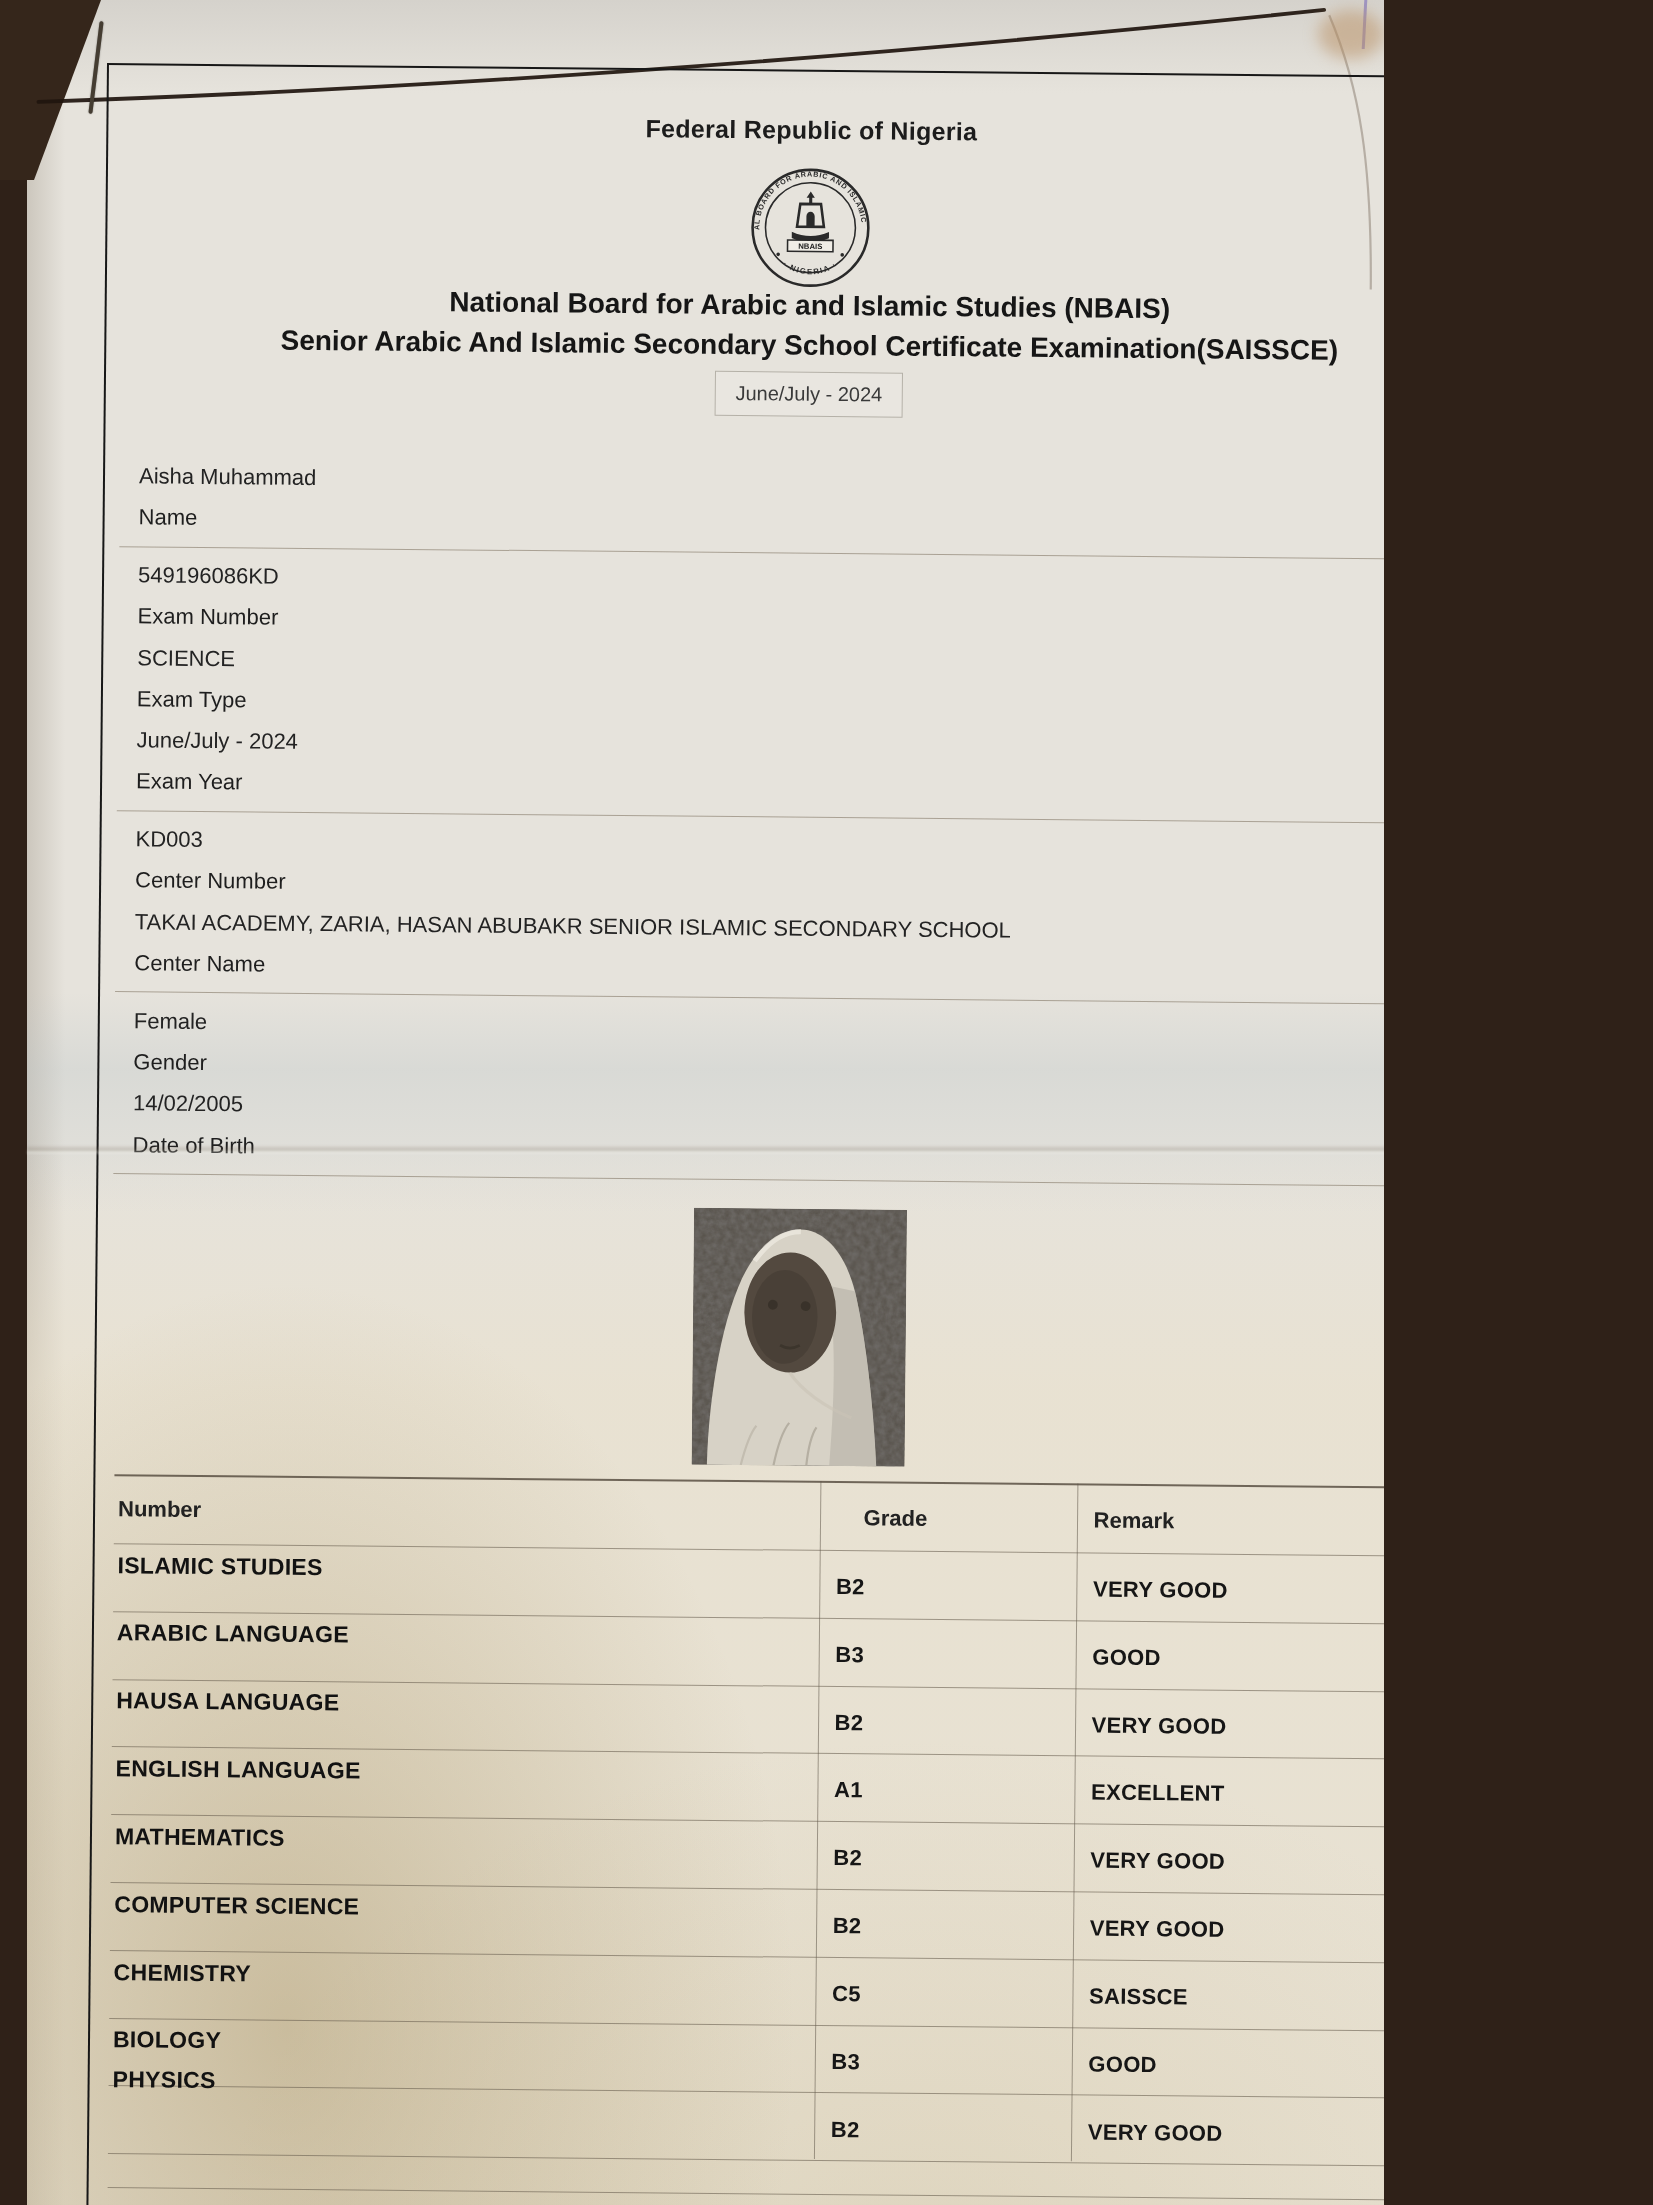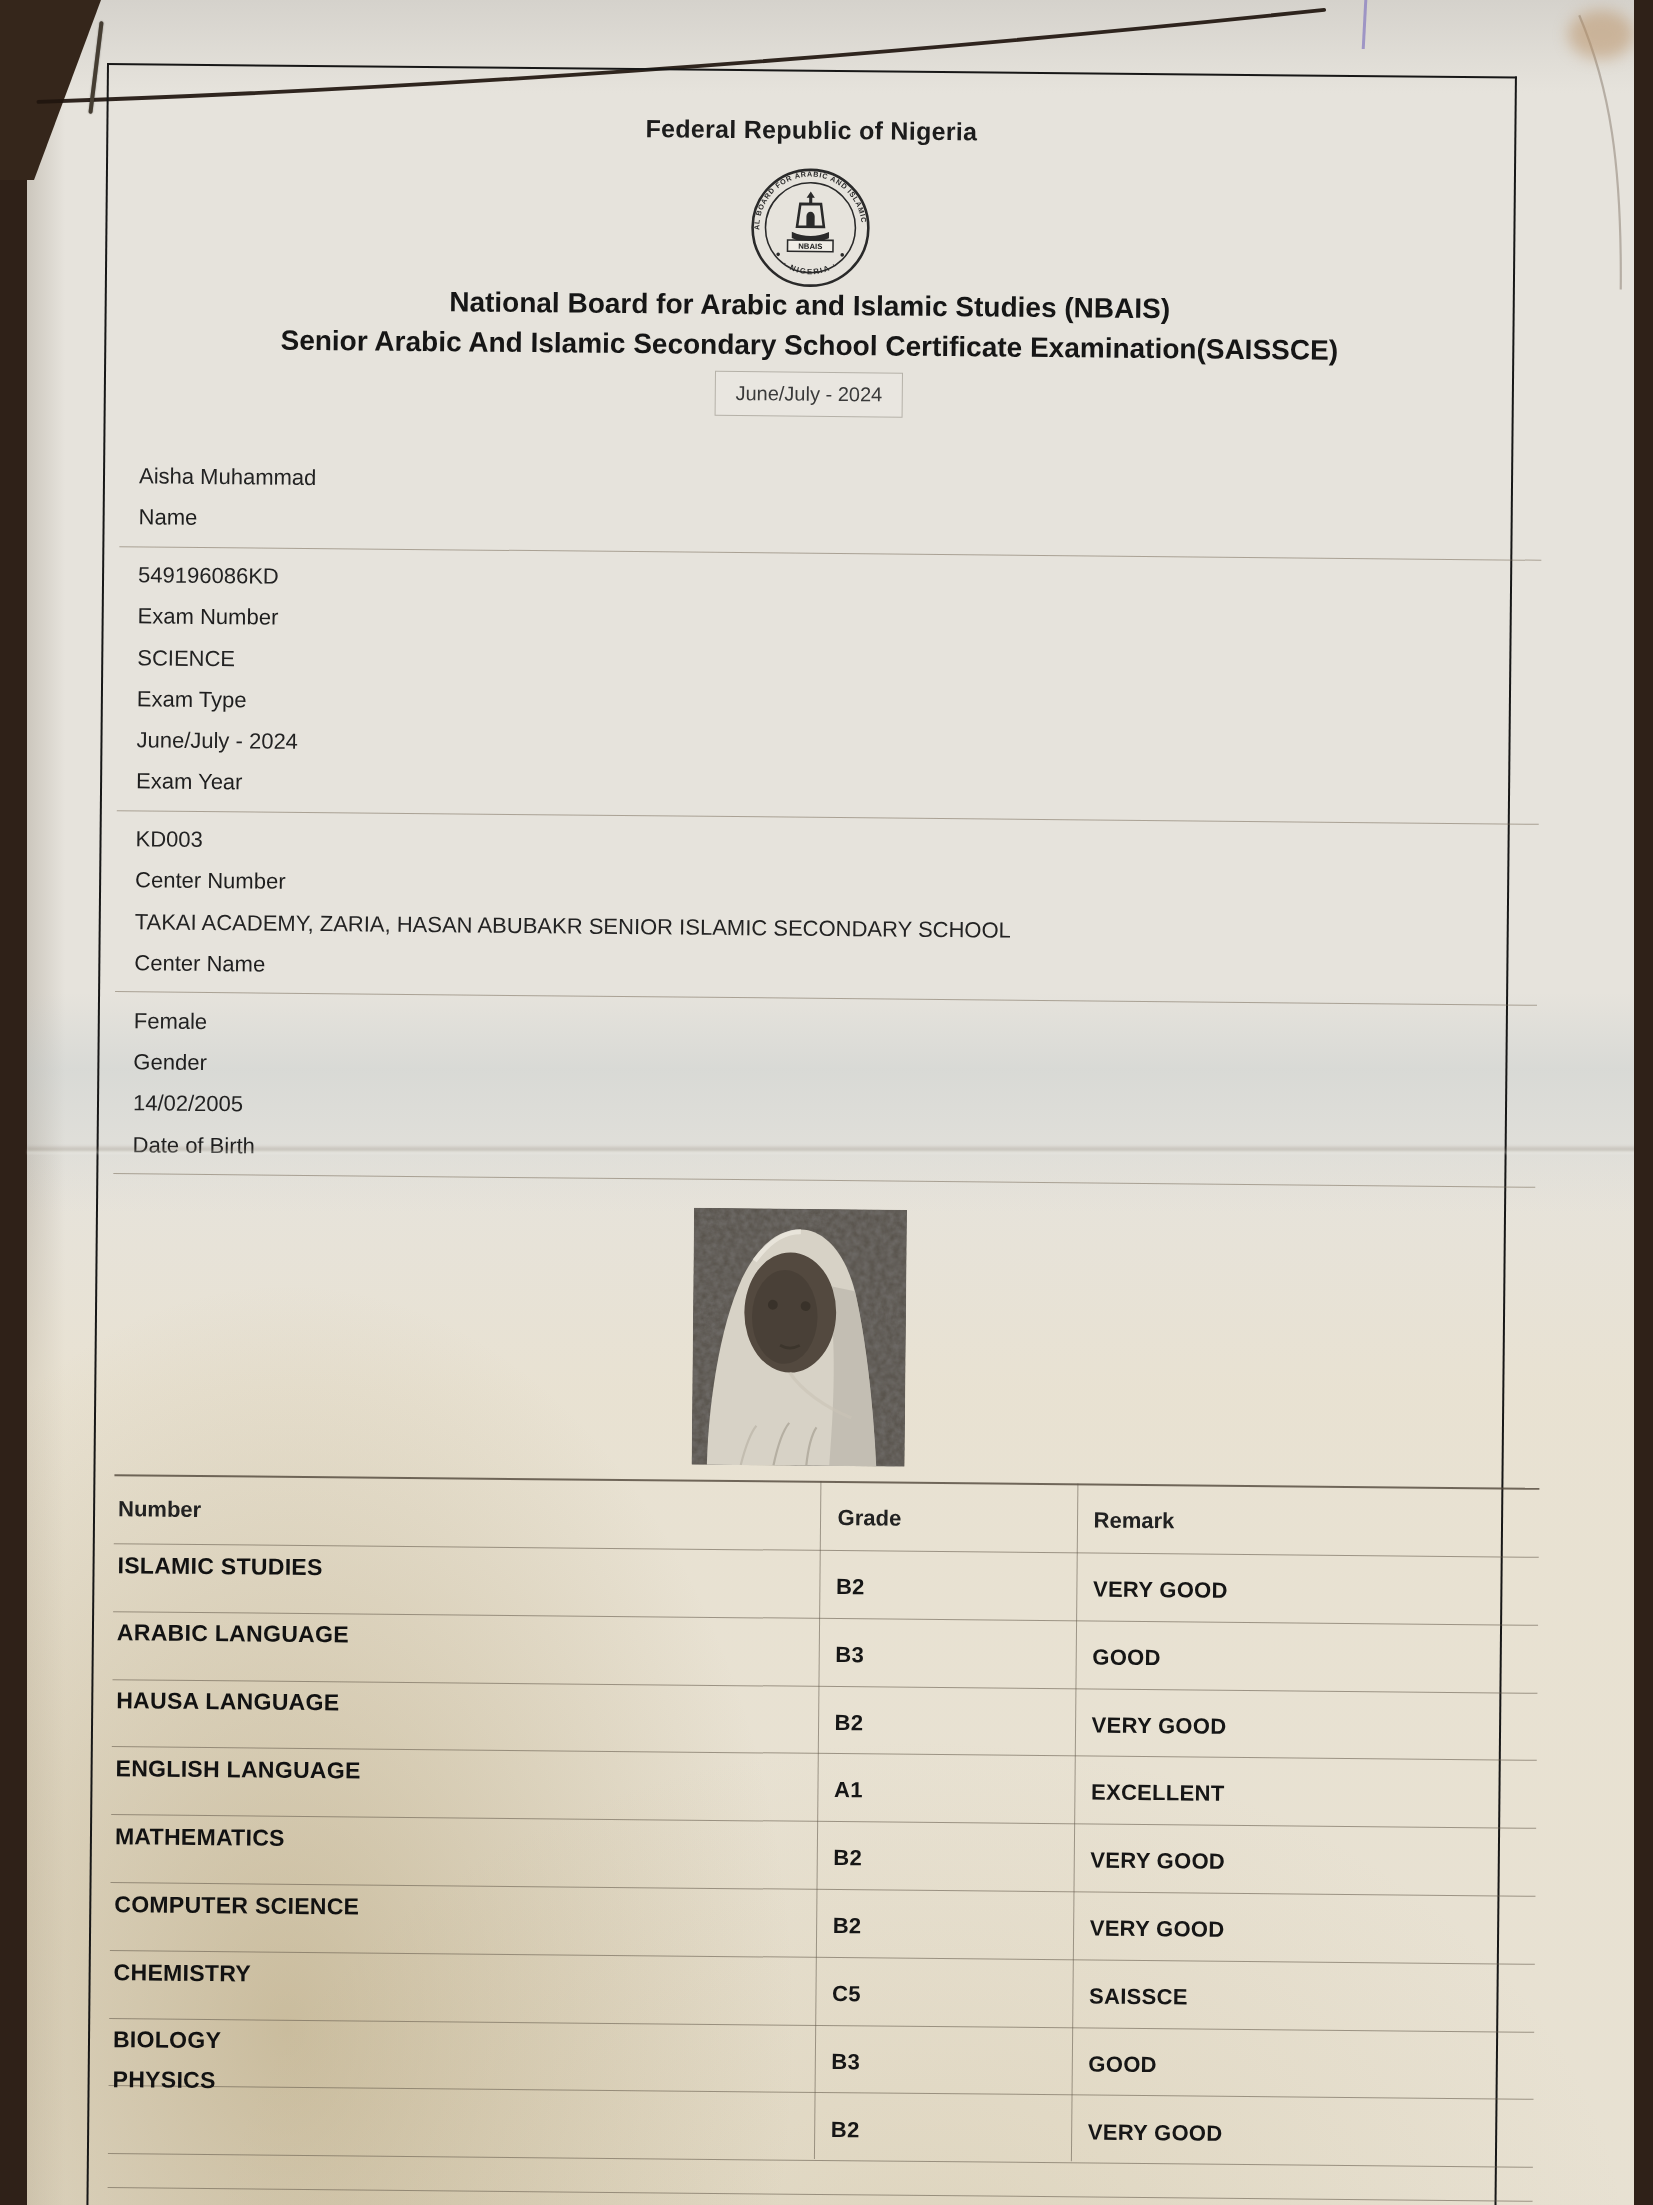--- a/index.html
+++ b/index.html
@@ -3,21 +3,21 @@
 <meta charset="utf-8">
 <style>
   html,body{margin:0;padding:0;}
   body{
     width:1654px;height:2205px;overflow:hidden;
     background:#2f2118;
     font-family:"Liberation Sans", sans-serif;
     color:#1d1d1d;
   }
   .abs{position:absolute;}
-  .scene{position:relative;width:1586px;height:2205px;overflow:hidden;padding-left:48px;}
+  .scene{position:relative;width:1384px;height:2205px;overflow:hidden;}
 
   
   .paper{
     left:27px;top:0;width:1627px;height:2205px;
     background:
       radial-gradient(820px 1203px at 16% 92%, rgba(153,128,72,0.38), rgba(153,128,72,0) 62%),
       radial-gradient(1094px 820px at 55% 103%, rgba(190,170,120,0.22), rgba(190,170,120,0) 65%),
       linear-gradient(180deg, rgba(186,196,199,0) 45%, rgba(186,196,199,0.30) 48.5%, rgba(186,196,199,0.12) 52.5%, rgba(186,196,199,0) 55%),
       linear-gradient(180deg, rgba(235,224,198,0) 52%, rgba(235,224,198,0.45) 63%, rgba(233,222,196,0.42) 100%),
       linear-gradient(90deg, rgba(100,85,65,0.20) 0, rgba(100,85,65,0) 38px),
@@ -175,21 +175,21 @@
       <path d="M90,470 C100,430 108,410 118,398" stroke="#c3bdb0" stroke-width="4" fill="none"></path>
     </svg>
 
     <div class="abs rtable">
       <div class="abs tline tline-top" style="top:0;"></div>
       <div class="abs tline" style="top:69px;"></div>
       <div class="abs vline" style="left:706px;"></div>
       <div class="abs vline" style="left:963px;"></div>
 
       <div class="abs th" style="left:4.4px;top:22px;">Number</div>
-      <div class="abs th" style="left:724px;top:24px;">Grade</div>
+      <div class="abs th" style="left:750px;top:24px;">Grade</div>
       <div class="abs th" style="left:980px;top:24px;">Remark</div>
 
       <div class="abs tsub" style="left:4.4px;top:78px;">ISLAMIC STUDIES</div>
       <div class="abs tval" style="left:723px;top:93px;">B2</div>
       <div class="abs tval" style="left:980px;top:93px;">VERY GOOD</div>
       <div class="abs tline" style="top:137px;"></div>
 
       <div class="abs tsub" style="left:4.4px;top:145px;">ARABIC LANGUAGE</div>
       <div class="abs tval" style="left:723px;top:161px;">B3</div>
       <div class="abs tval" style="left:980px;top:161px;">GOOD</div>

